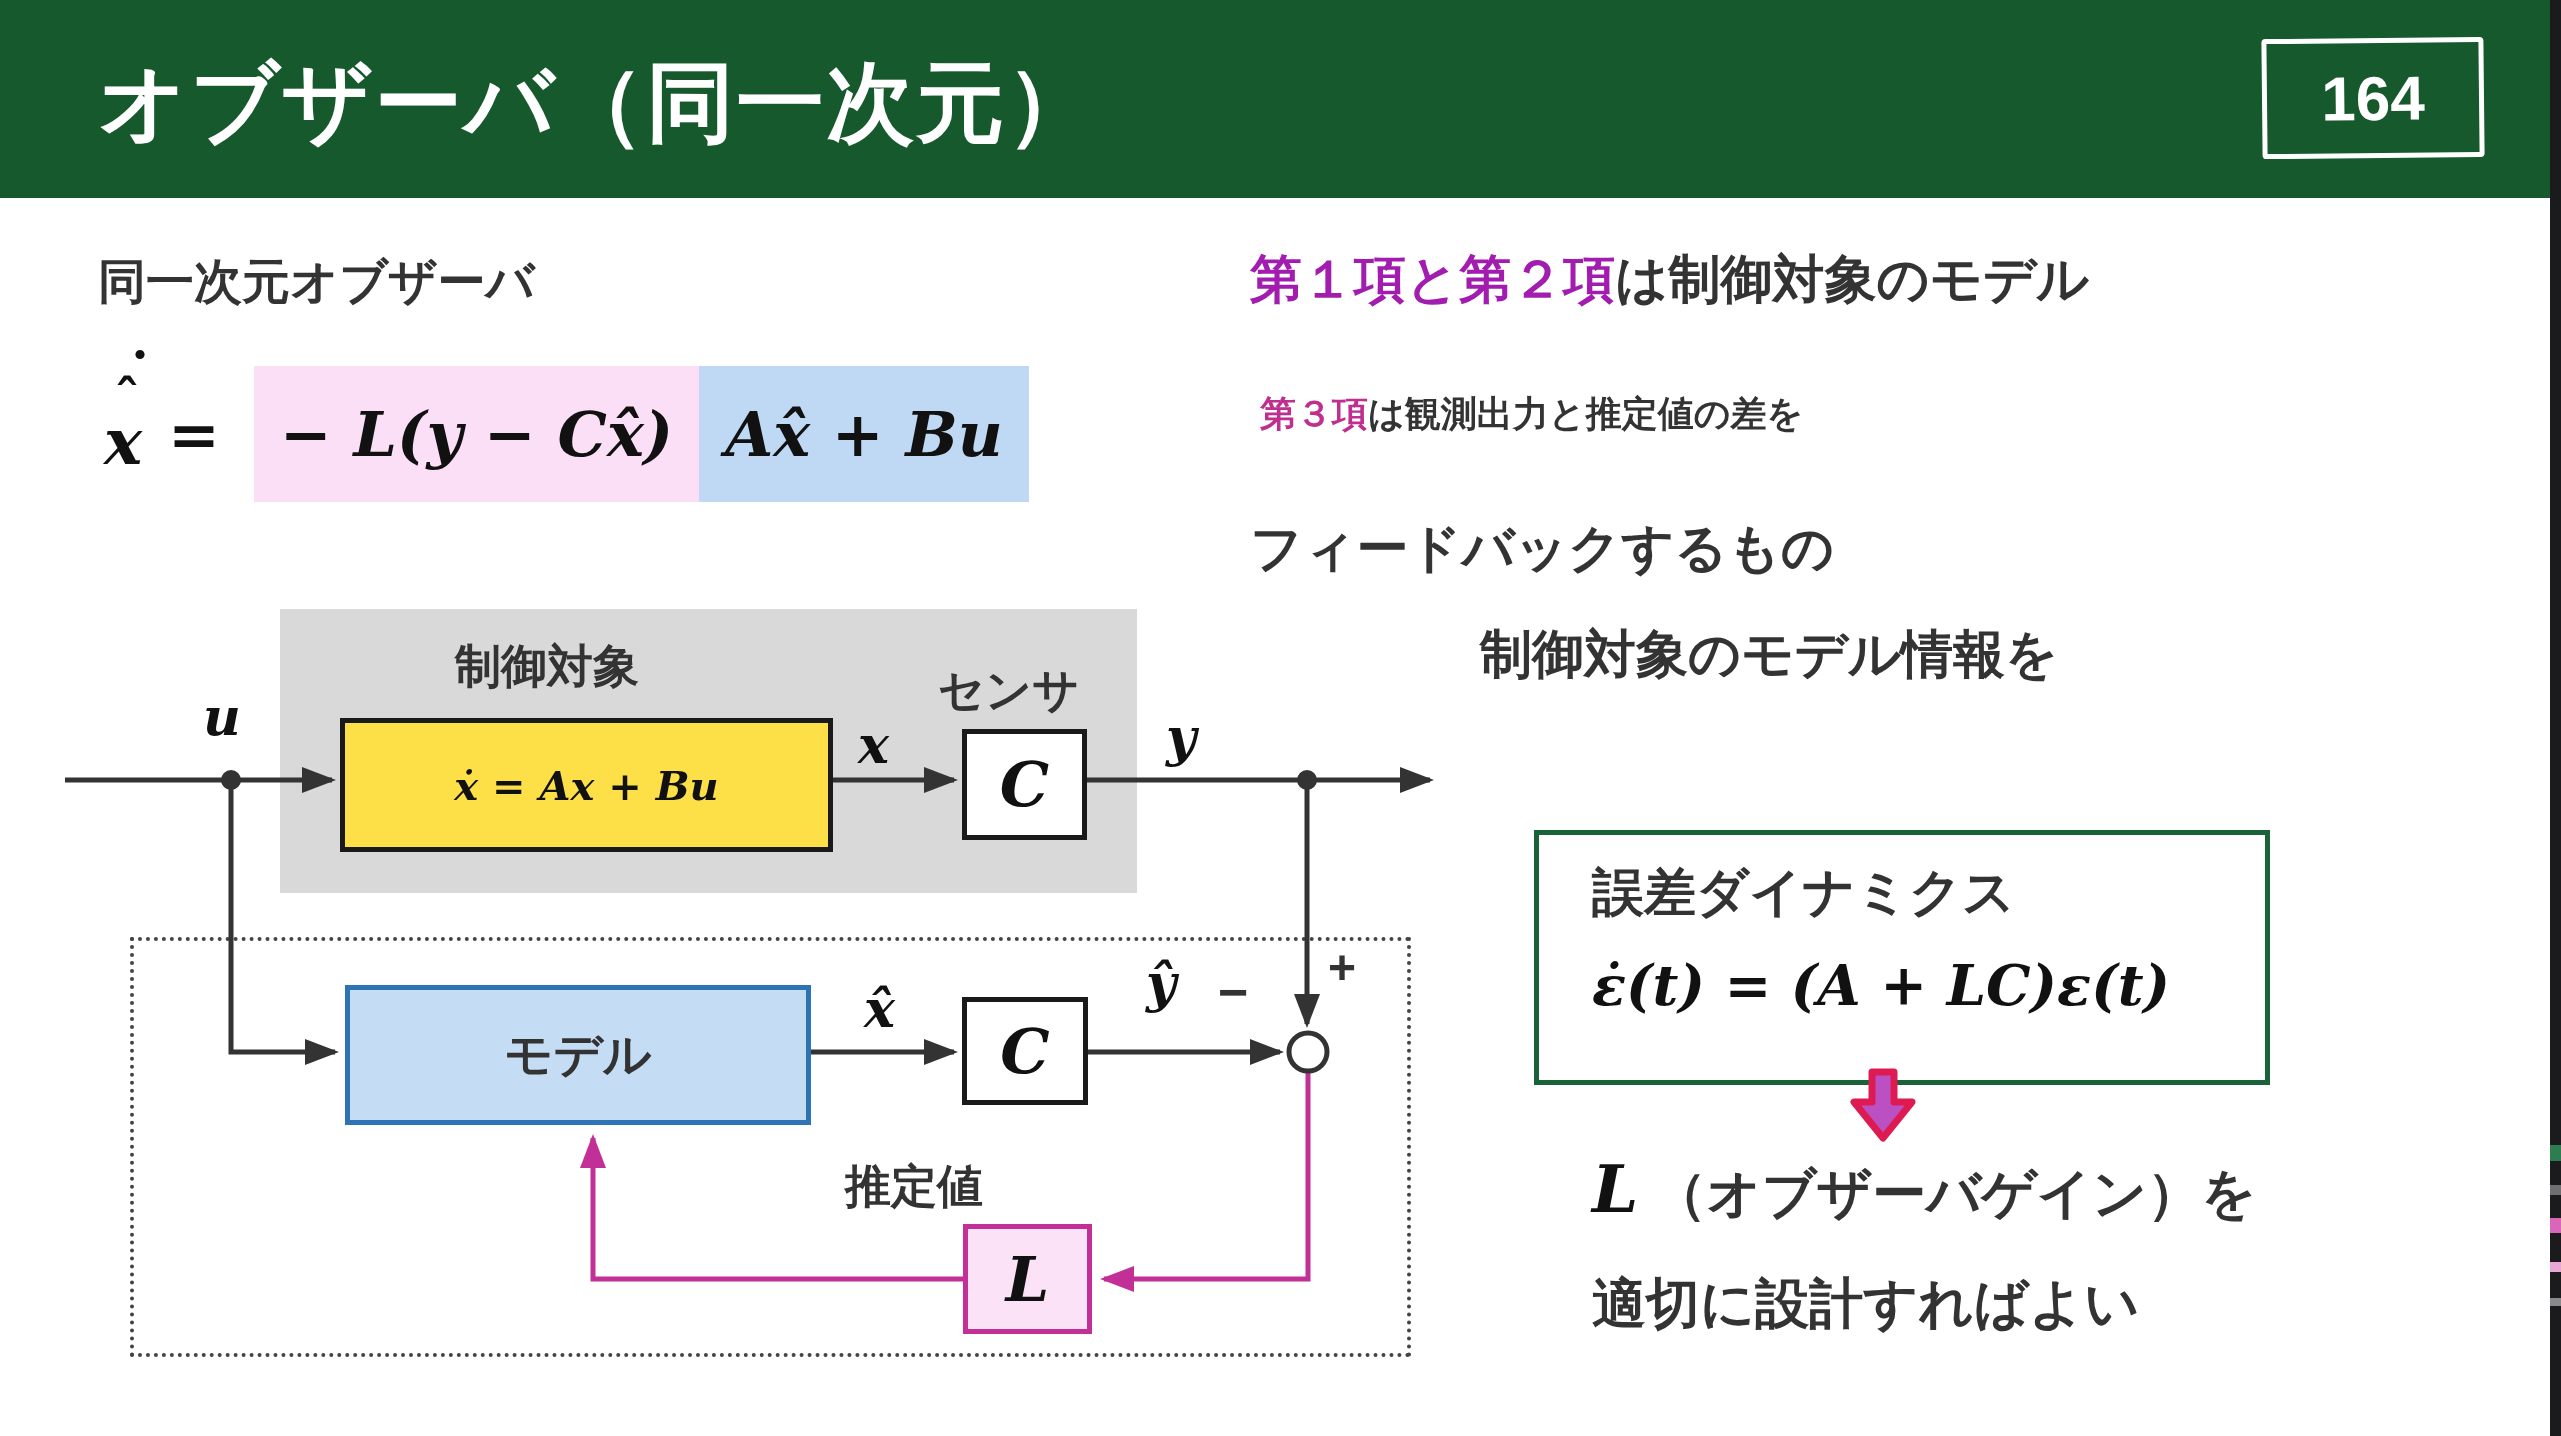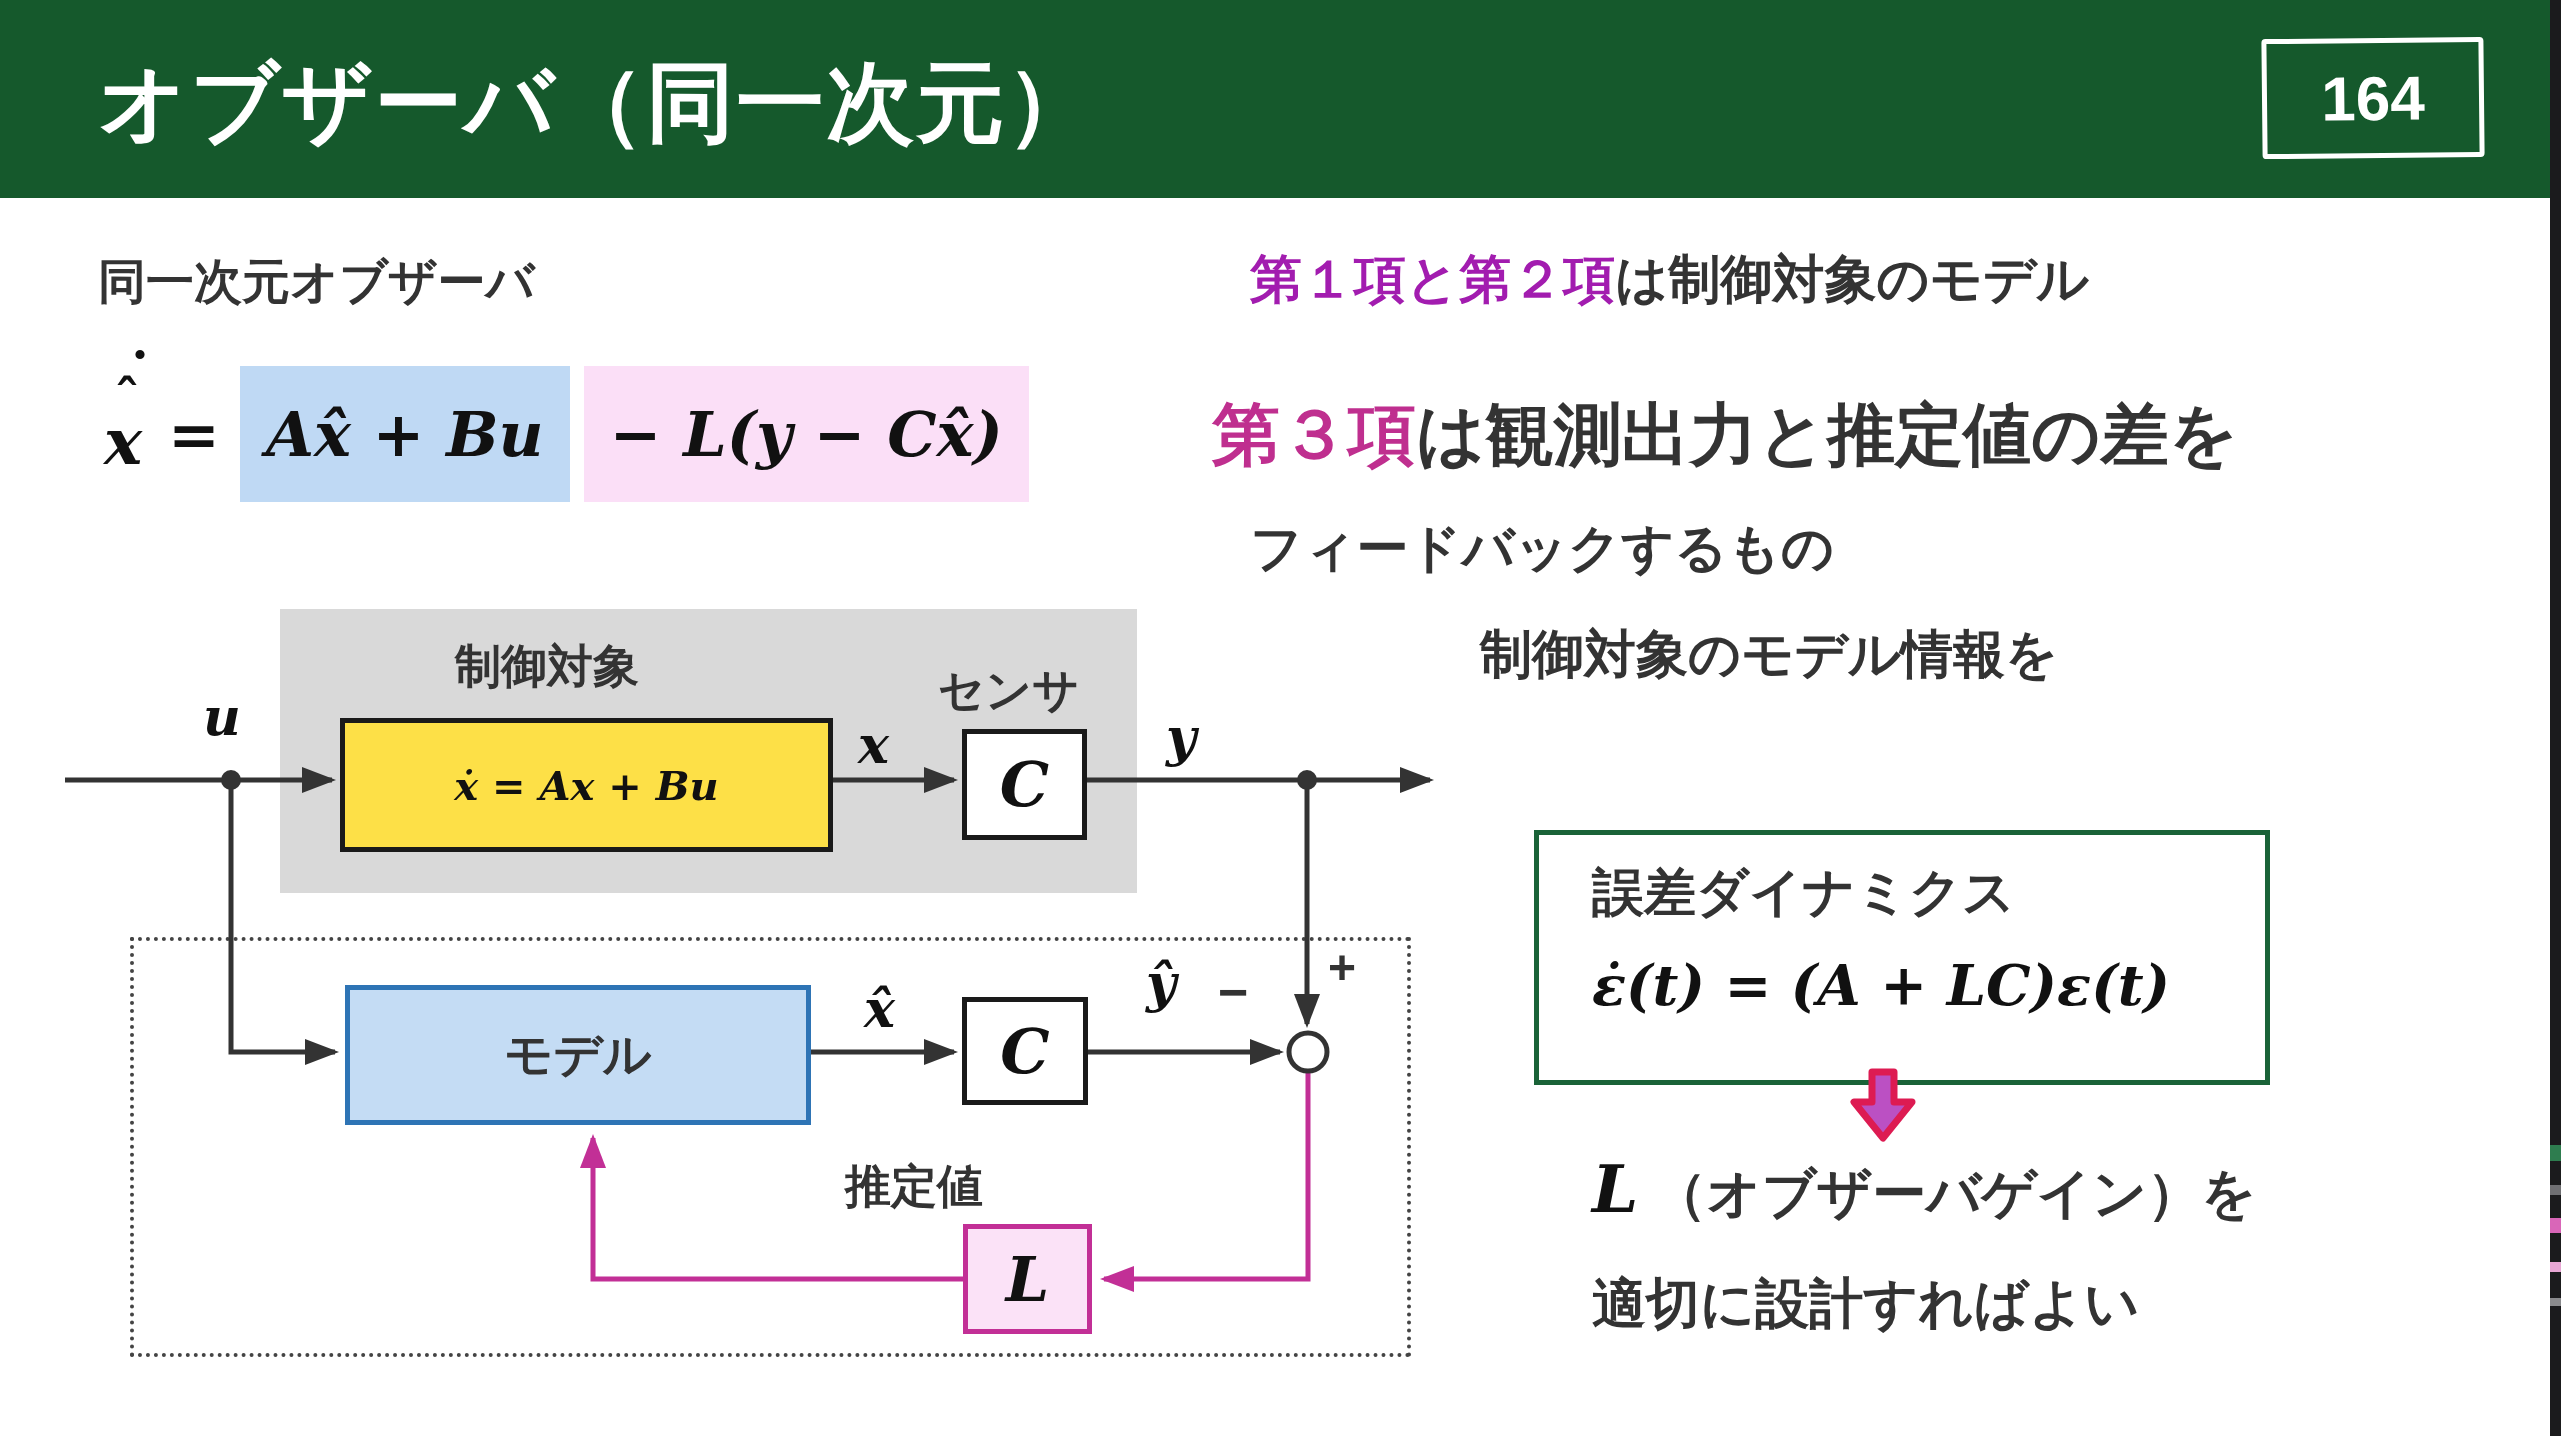--- a/index.html
+++ b/index.html
@@ -38,21 +38,21 @@
   .eq-lhs .lx{position:absolute;left:6px;top:38px;font-size:64px;}
   .eq-lhs .lhat{position:absolute;left:16px;top:2px;font-size:52px;font-style:normal;}
   .eq-lhs .ldot{position:absolute;left:26px;top:-26px;font-size:64px;font-style:normal;}
   .eq-equals{font-size:62px;margin:0 20px 0 8px;}
   .eq-hl{display:flex;align-items:center;height:136px;padding:0 26px;font-size:62px;white-space:nowrap;}
   .eq-hl.blue{background:#bfd9f4;}
   .eq-hl.pink{background:#fbdff7;margin-left:14px;}
 
   
   .note1{left:1250px;top:245px;font-size:52px;z-index:3;white-space:nowrap;}
-  .note2a{left:1212px;top:390px;font-size:68px;z-index:3;white-space:nowrap;}
+  .note2a{left:1260px;top:390px;font-size:36px;z-index:3;white-space:nowrap;}
   .note2b{left:1250px;top:480px;font-size:52px;z-index:3;white-space:nowrap;margin-top:34px;}
   .note3a{left:1480px;top:620px;font-size:52px;z-index:3;white-space:nowrap;}
   .note3b{left:1480px;top:712px;font-size:52px;z-index:3;white-space:nowrap;}
   .c-blue{color:#a21caf;}
   .c-mag{color:#bf2f8f;}
 
   
   .plant-group{left:280px;top:609px;width:857px;height:284px;background:#d9d9d9;z-index:1;}
   .observer-group{left:130px;top:937px;width:1273px;height:412px;border:4px dotted #444;z-index:1;}
   .wires{left:0;top:0;width:2561px;height:1436px;z-index:2;pointer-events:none;}
@@ -140,22 +140,22 @@
 
   <div class="abs section-label jp">同一次元オブザーバ</div>
 
   <div class="abs equation-row">
     <span class="eq-lhs">
       <span class="lx math">x</span>
       <span class="lhat math-up">ˆ</span>
       <span class="ldot math-up">˙</span>
     </span>
     <span class="eq-equals math-up">=</span>
+    <span class="eq-hl pink math">− L(y − Cx̂)</span>
     <span class="eq-hl blue math">Ax̂ + Bu</span>
-    <span class="eq-hl pink math">− L(y − Cx̂)</span>
   </div>
 
   <div class="abs note1 jp">
     <span class="c-blue">第１項と第２項</span><span>は制御対象のモデル</span>
   </div>
   <div class="abs note2a jp">
     <span class="c-mag">第３項</span><span>は観測出力と推定値の差を</span>
   </div>
   <div class="abs note2b jp">フィードバックするもの</div>
 

